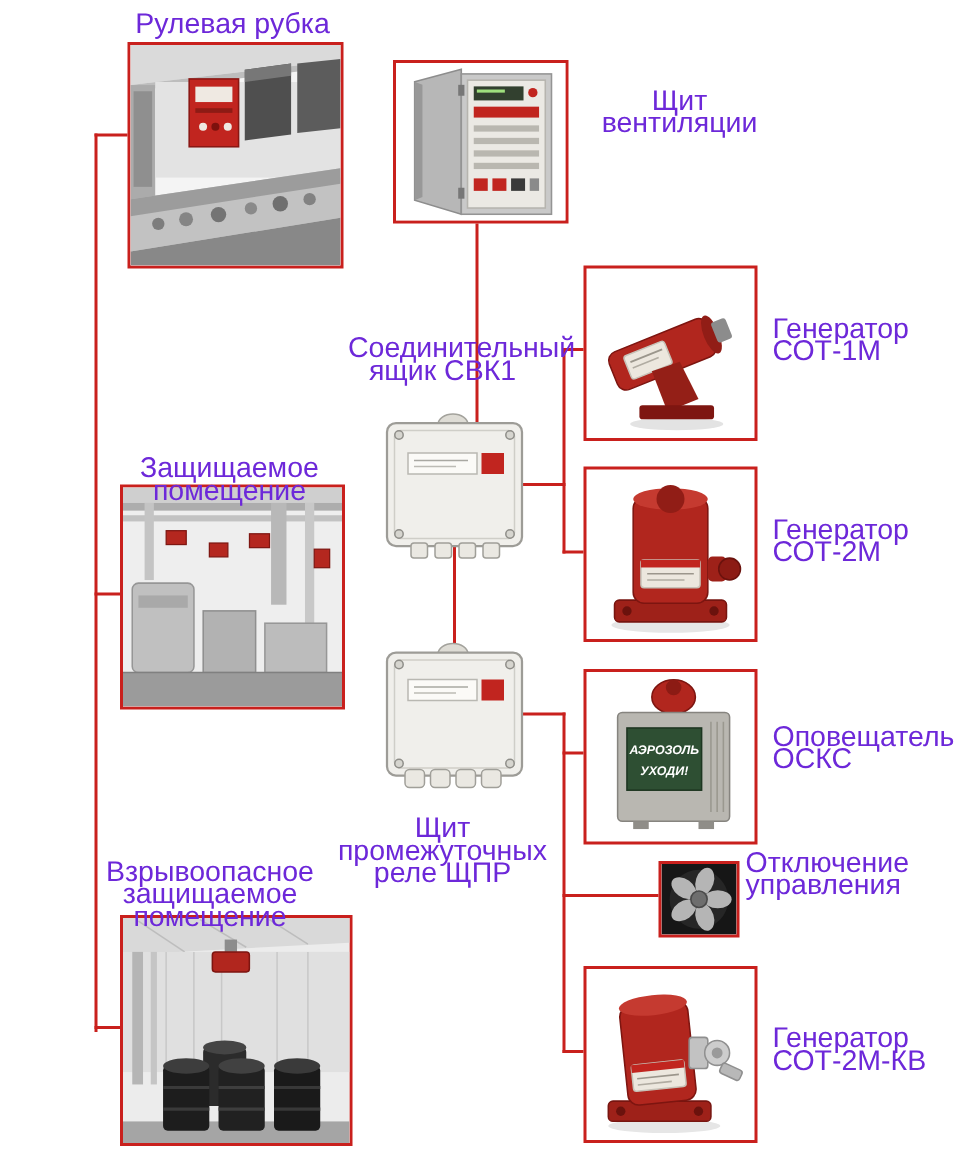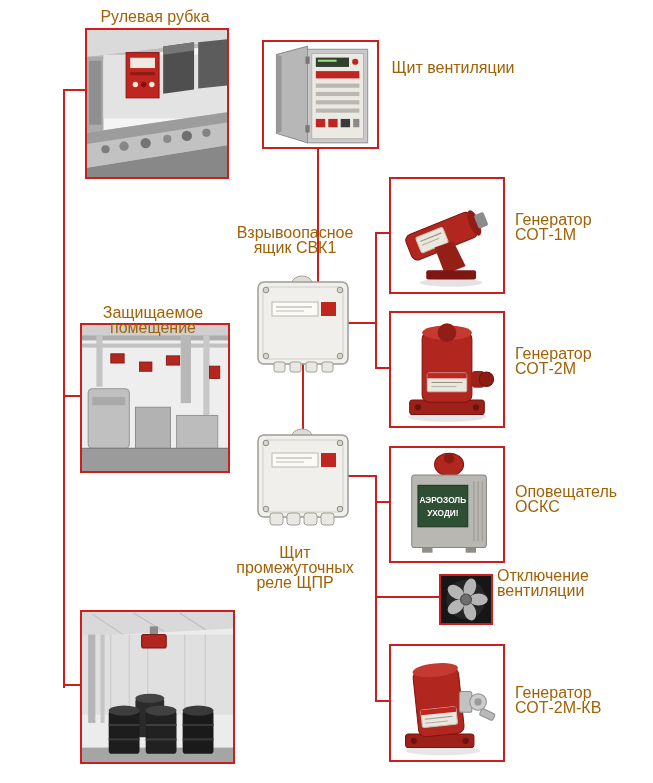--- a/index.html
+++ b/index.html
@@ -1,22 +1,22 @@
 <!DOCTYPE html>
 <html><head>
 <meta charset="utf-8">
 <style>
   html,body{margin:0;padding:0;background:#ffffff;}
   body{font-family:"Liberation Sans",sans-serif;}
   .canvas{position:relative;width:653px;height:783px;background:#fff;overflow:hidden;}
   .line{position:absolute;background:#c9201d;z-index:1;}
-  .fig{position:absolute;z-index:2;}
+  .fig{position:absolute;z-index:2;font-style:italic;}
   .fig.framed{border:2px solid #c9201d;background:#fff;}
   .fig svg{display:block;width:100%;height:100%;}
-  .lbl{position:absolute;z-index:3;font-size:16px;line-height:15px;color:#a16207;}
+  .lbl{position:absolute;z-index:3;font-size:19px;line-height:15px;color:#6d28d9;}
   .lbl.center{text-align:center;}
   .lbl span{display:block;}
 </style>
 </head>
 <body>
 
 <div class="canvas">
 
   <div class="line" style="left:63px;top:89px;width:2px;height:599px"></div>
   <div class="line" style="left:63px;top:89px;width:24px;height:2px"></div>
@@ -87,21 +87,21 @@
       <rect x="86" y="74" width="6" height="8" fill="#8a8a8a"></rect>
       <rect x="40" y="14" width="4" height="7" fill="#777777"></rect>
       <rect x="40" y="80" width="4" height="7" fill="#777777"></rect>
     </svg>
   </figure>
   <div class="lbl center" style="left:380px;top:60px;width:146px">
     <span>Щит вентиляции</span>
   </div>
 
   <div class="lbl center" style="left:232px;top:225px;width:126px">
-    <span>Взрывоопасное</span>
+    <span>Соединительный</span>
     <span>ящик СВК1</span>
   </div>
   <figure class="fig" style="left:250px;top:266px;width:106px;height:110px;margin:0">
     <svg viewBox="0 0 106 110">
       <ellipse cx="52" cy="17" rx="10" ry="7" fill="#dedcd5" stroke="#a3a29c"></ellipse>
       <rect x="8" y="16" width="90" height="82" rx="6" fill="#f0efeb" stroke="#9d9c97" stroke-width="1.5"></rect>
       <rect x="13" y="21" width="80" height="72" rx="4" fill="none" stroke="#cfcec8"></rect>
       <circle cx="16" cy="24" r="2.8" fill="#d6d5cf" stroke="#8f8e89"></circle>
       <circle cx="90" cy="24" r="2.8" fill="#d6d5cf" stroke="#8f8e89"></circle>
       <circle cx="16" cy="90" r="2.8" fill="#d6d5cf" stroke="#8f8e89"></circle>
@@ -238,23 +238,27 @@
         <ellipse cx="23" cy="10" rx="5.5" ry="8.5" transform="rotate(90 23 21.5)"></ellipse>
         <ellipse cx="23" cy="10" rx="5.5" ry="8.5" transform="rotate(162 23 21.5)"></ellipse>
         <ellipse cx="23" cy="10" rx="5.5" ry="8.5" transform="rotate(234 23 21.5)"></ellipse>
         <ellipse cx="23" cy="10" rx="5.5" ry="8.5" transform="rotate(306 23 21.5)"></ellipse>
       </g>
       <circle cx="23" cy="21.5" r="5" fill="#6e6e6e" stroke="#4a4a4a"></circle>
     </svg>
   </figure>
   <div class="lbl" style="left:497px;top:568px;width:120px">
     <span>Отключение</span>
-    <span>вентиляции</span>
-  </div>
-
+    <span>управления</span>
+  </div>
+
+  <div class="lbl center" style="left:42px;top:574px;width:196px">
+    <span>Взрывоопасное</span>
+    <span>защищаемое помещение</span>
+  </div>
   <figure class="fig framed" style="left:80px;top:610px;width:151px;height:150px;margin:0">
     <svg viewBox="0 0 147 146" preserveAspectRatio="none">
       <rect width="147" height="146" fill="#ececec"></rect>
       <polygon points="0,0 147,0 147,16 0,24" fill="#d9d9d9"></polygon>
       <line x1="10" y1="2" x2="40" y2="22" stroke="#bdbdbd"></line>
       <line x1="50" y1="1" x2="80" y2="19" stroke="#bdbdbd"></line>
       <line x1="95" y1="1" x2="120" y2="17" stroke="#bdbdbd"></line>
       <rect y="22" width="147" height="78" fill="#e0e0e0"></rect>
       <line x1="28" y1="22" x2="28" y2="100" stroke="#c8c8c8"></line>
       <line x1="46" y1="22" x2="46" y2="100" stroke="#c8c8c8"></line>

